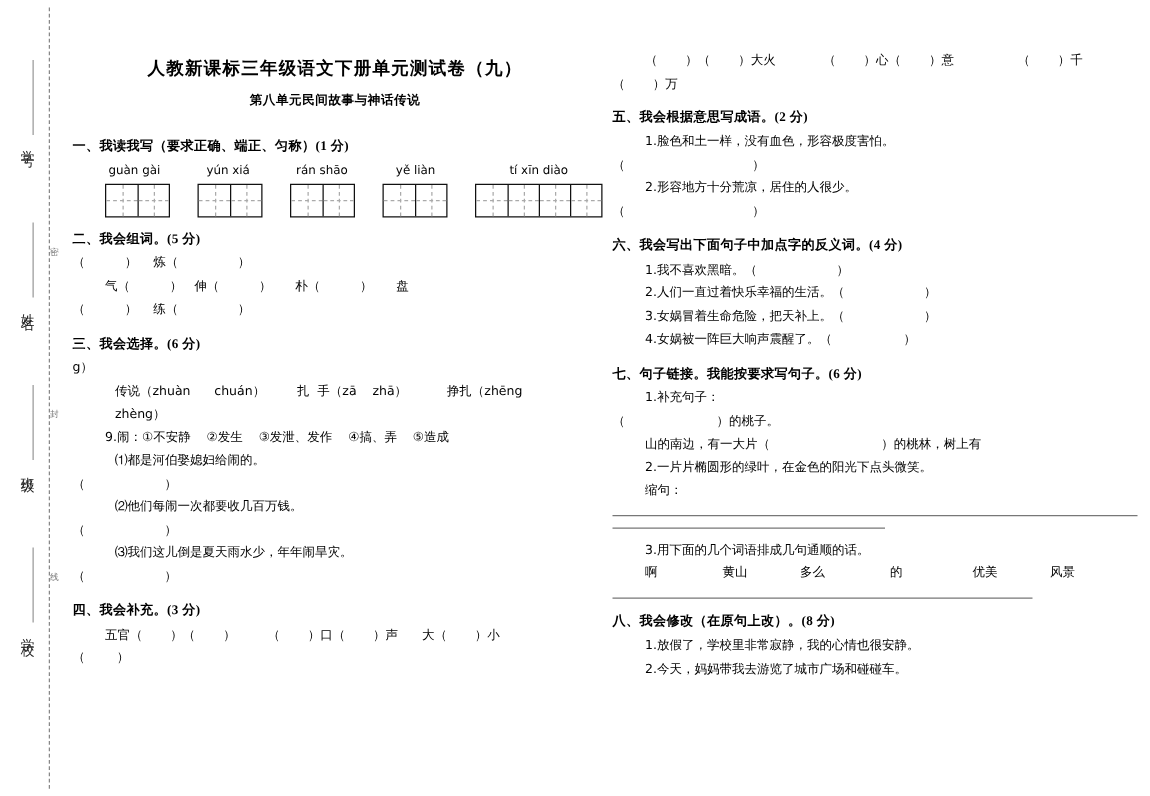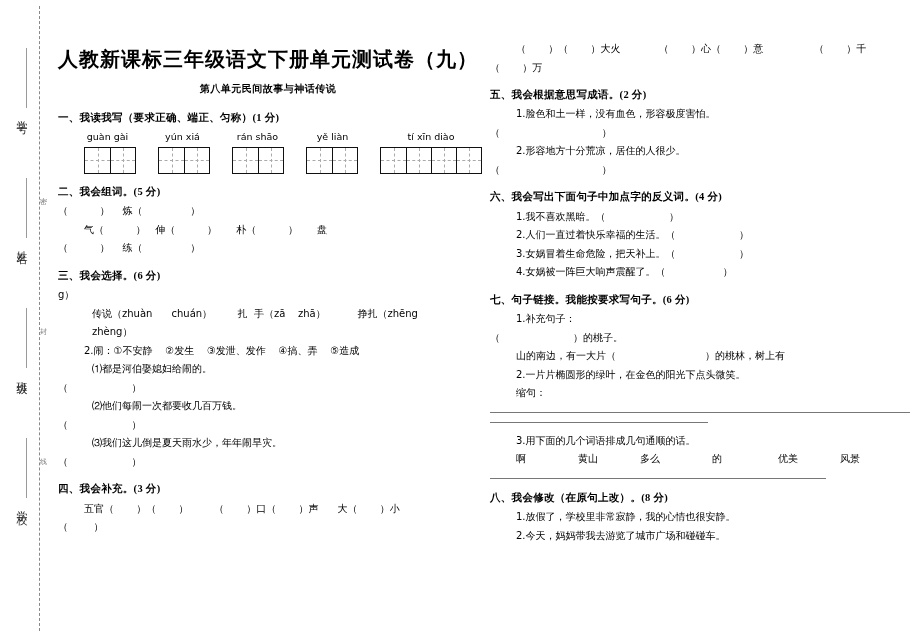--- a/index.html
+++ b/index.html
@@ -36,21 +36,21 @@
   .seal-char{
     position:absolute;left:33px;width:13px;
     writing-mode:vertical-rl;text-orientation:upright;
     font-size:7px;color:#777;background:#fff;
     text-align:center;line-height:1;
   }
 
   
   .head{position:absolute;left:58px;top:0;width:420px;}
   .title{
-    text-align:center;font-size:20px;font-weight:bold;
+    text-align:center;font-size:14px;font-weight:bold;
     letter-spacing:1px;margin-top:46px;
     font-family:"DejaVu Sans","Liberation Sans",sans-serif;
   }
   .subtitle{
     text-align:center;font-size:10px;font-weight:bold;
     margin-top:9px;letter-spacing:.5px;
   }
 
   .col{
     position:absolute;top:0;width:420px;
@@ -167,21 +167,21 @@
 
     <div class="sec-head">二、我会组词。(5 分)</div>
     <div class="line">（          ）    炼（               ）</div>
     <div class="line indent">气（          ）   伸（          ）      朴（          ）      盘</div>
     <div class="line">（          ）    练（               ）</div>
 
     <div class="sec-head">三、我会选择。(6 分)</div>
     <div class="line">g）</div>
     <div class="line indent2">传说（zhuàn      chuán）        扎  手（zā    zhā）          挣扎（zhēng</div>
     <div class="line indent2">zhèng）</div>
-    <div class="line indent">2.闹：①不安静    ②发生    ③发泄、发作    ④搞、弄    ⑤造成</div>
+    <div class="line indent">9.闹：①不安静    ②发生    ③发泄、发作    ④搞、弄    ⑤造成</div>
     <div class="line indent2">⑴都是河伯娶媳妇给闹的。</div>
     <div class="line">（                    ）</div>
     <div class="line indent2">⑵他们每闹一次都要收几百万钱。</div>
     <div class="line">（                    ）</div>
     <div class="line indent2">⑶我们这儿倒是夏天雨水少，年年闹旱灾。</div>
     <div class="line">（                    ）</div>
 
     <div class="sec-head">四、我会补充。(3 分)</div>
     <div class="line indent">五官（       ）（       ）        （       ）口（       ）声      大（       ）小</div>
     <div class="line">（        ）</div>

